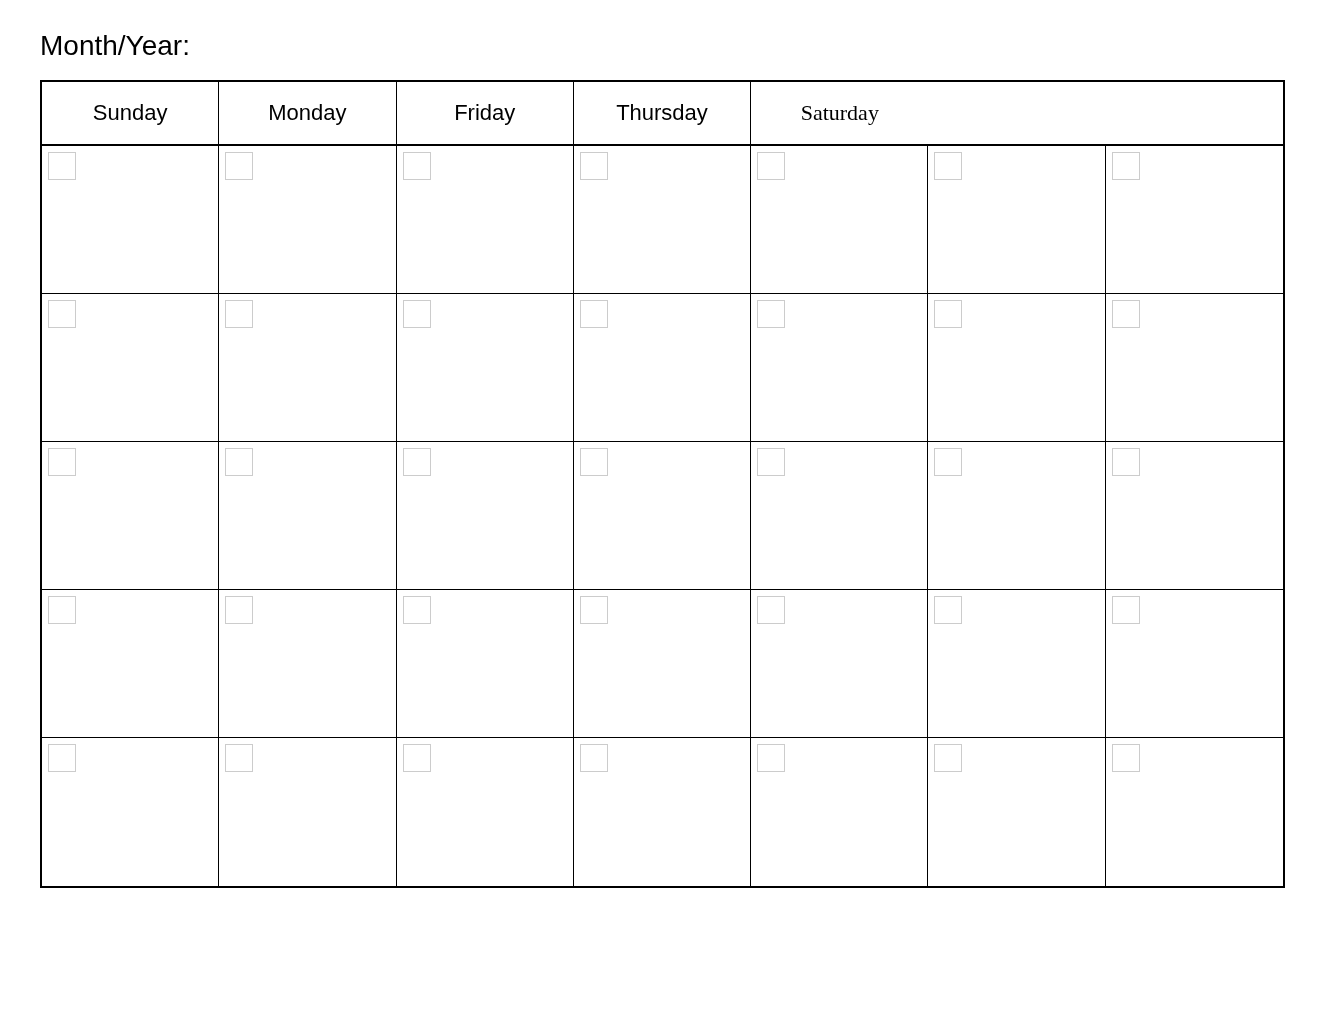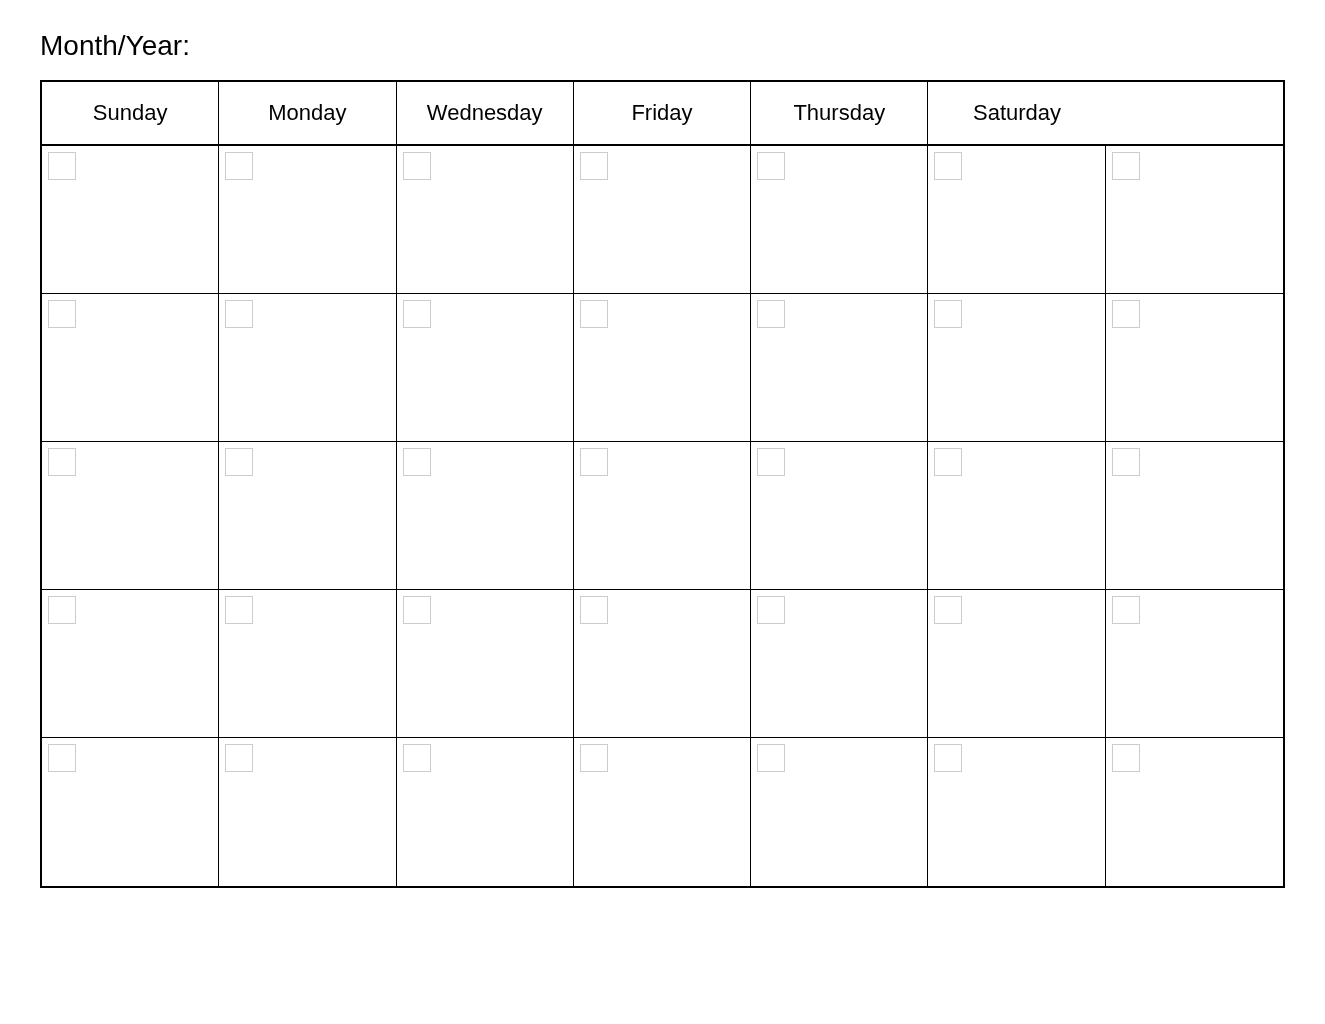--- a/index.html
+++ b/index.html
@@ -38,20 +38,21 @@
       text-align: center;
       padding: 18px 10px;
       font-size: 22px;
       font-weight: normal;
       color: #000;
       border-right: 1.5px solid #000;
     }
 
     .calendar-header .day-name:last-child {
       border-right: none;
+      font-family: Liberation Serif, serif;
     }
 
     .calendar-body {
       display: flex;
       flex-direction: column;
     }
 
     .calendar-week {
       display: grid;
       grid-template-columns: repeat(7, 1fr);
@@ -84,21 +85,20 @@
   </style>
 </head>
 <body>
 
 <div class="month-year-label">Month/Year:</div>
 
 <div class="calendar-container">
   <div class="calendar-header">
     <div class="day-name">Sunday</div>
     <div class="day-name">Monday</div>
-    <div class="day-name">Wednesday</div>
     <div class="day-name">Friday</div>
     <div class="day-name">Thursday</div>
     <div class="day-name">Saturday</div>
   </div>
 
   <div class="calendar-body">
 
     <div class="calendar-week">
       <div class="calendar-cell">
           <div class="date-box"></div>

